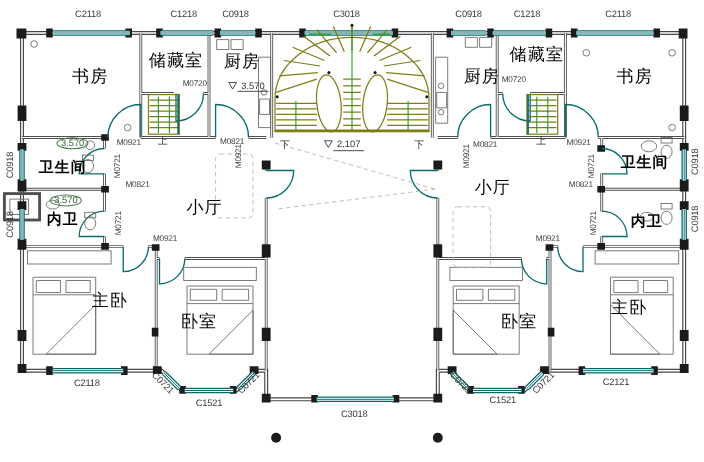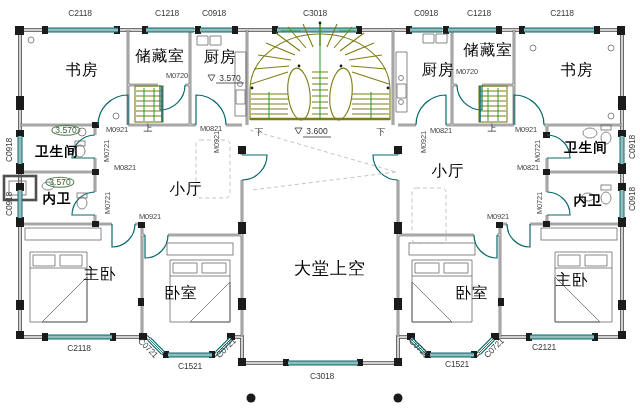--- a/index.html
+++ b/index.html
@@ -143,21 +143,20 @@
 <div class="lbl room" style="left:488px;top:50px">储藏室</div>
 <div class="lbl room" style="left:577px;top:70px">书房</div>
 <div class="lbl room sm" style="left:57px;top:152px">卫生间</div>
 <div class="lbl room sm" style="left:57px;top:199px">内卫</div>
 <div class="lbl room" style="left:186px;top:189px">小厅</div>
 <div class="lbl room" style="left:448px;top:171px">小厅</div>
 <div class="lbl room sm" style="left:586px;top:148px">卫生间</div>
 <div class="lbl room sm" style="left:588px;top:201px">内卫</div>
 <div class="lbl room" style="left:100px;top:274px">主卧</div>
 <div class="lbl room" style="left:181px;top:293px">卧室</div>
-<div class="lbl room big" style="left:330px;top:268px">大堂上空</div>
 <div class="lbl room" style="left:472px;top:293px">卧室</div>
 <div class="lbl room" style="left:572px;top:280px">主卧</div>
 
 <div class="lbl win" style="left:80px;top:13px">C2118</div>
 <div class="lbl win" style="left:167px;top:13px">C1218</div>
 <div class="lbl win" style="left:214px;top:13px">C0918</div>
 <div class="lbl win" style="left:315px;top:13px">C3018</div>
 <div class="lbl win" style="left:426px;top:13px">C0918</div>
 <div class="lbl win" style="left:479px;top:13px">C1218</div>
 <div class="lbl win" style="left:562px;top:13px">C2118</div>
@@ -166,21 +165,21 @@
 <div class="lbl win rotm90" style="left:632px;top:147px">C0918</div>
 <div class="lbl win rotm90" style="left:632px;top:199px">C0918</div>
 <div class="lbl win" style="left:79px;top:348px">C2118</div>
 <div class="lbl win rot45" style="left:148px;top:348px">C0721</div>
 <div class="lbl win" style="left:190px;top:366px">C1521</div>
 <div class="lbl win rotm45" style="left:226px;top:348px">C0721</div>
 <div class="lbl win" style="left:322px;top:376px">C3018</div>
 <div class="lbl win rot45" style="left:419px;top:348px">C0721</div>
 <div class="lbl win" style="left:457px;top:364px">C1521</div>
 <div class="lbl win rotm45" style="left:494px;top:348px">C0721</div>
-<div class="lbl win" style="left:544px;top:347px">C2121</div>
+<div class="lbl win" style="left:560px;top:347px">C2121</div>
 
 <div class="lbl door" style="left:117px;top:130px">M0921</div>
 <div class="lbl door" style="left:177px;top:76px">M0720</div>
 <div class="lbl door" style="left:211px;top:129px">M0821</div>
 <div class="lbl door rotm90" style="left:217px;top:142px">M0921</div>
 <div class="lbl door rotm90" style="left:107px;top:151px">M0721</div>
 <div class="lbl door" style="left:125px;top:168px">M0821</div>
 <div class="lbl door rotm90" style="left:108px;top:203px">M0721</div>
 <div class="lbl door" style="left:150px;top:217px">M0921</div>
 <div class="lbl door" style="left:526px;top:130px">M0921</div>
@@ -188,19 +187,19 @@
 <div class="lbl door" style="left:441px;top:131px">M0821</div>
 <div class="lbl door rotm90" style="left:424px;top:142px">M0921</div>
 <div class="lbl door rotm90" style="left:538px;top:151px">M0721</div>
 <div class="lbl door" style="left:528px;top:168px">M0821</div>
 <div class="lbl door rotm90" style="left:540px;top:203px">M0721</div>
 <div class="lbl door" style="left:498px;top:217px">M0921</div>
 
 <div class="lbl lvl oval" style="left:66px;top:130px">3.570</div>
 <div class="lbl lvl oval" style="left:60px;top:182px">3.570</div>
 <div class="lbl lvl plain" style="left:230px;top:78px">3.570</div>
-<div class="lbl lvl plain" style="left:317px;top:131px">3.600</div>
+<div class="lbl lvl plain" style="left:317px;top:131px">2.107</div>
 
 <div class="lbl mark" style="left:259px;top:132px">下</div>
 <div class="lbl mark" style="left:381px;top:132px">下</div>
 <div class="lbl mark" style="left:148px;top:128px">上</div>
 <div class="lbl mark" style="left:492px;top:128px">上</div>
 </div>
 
 </body></html>

